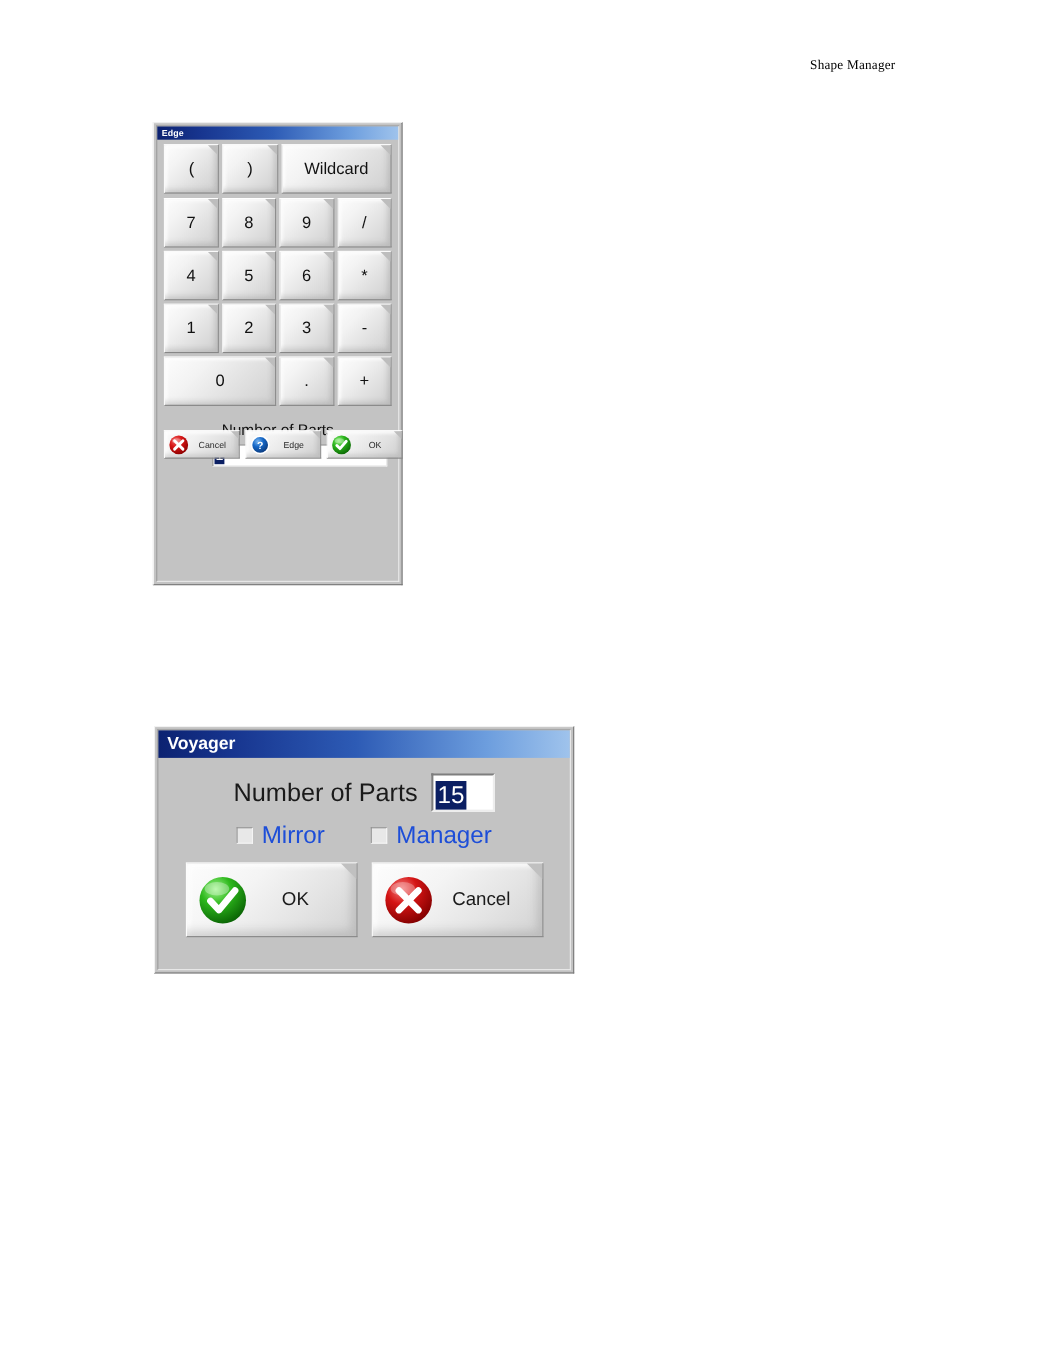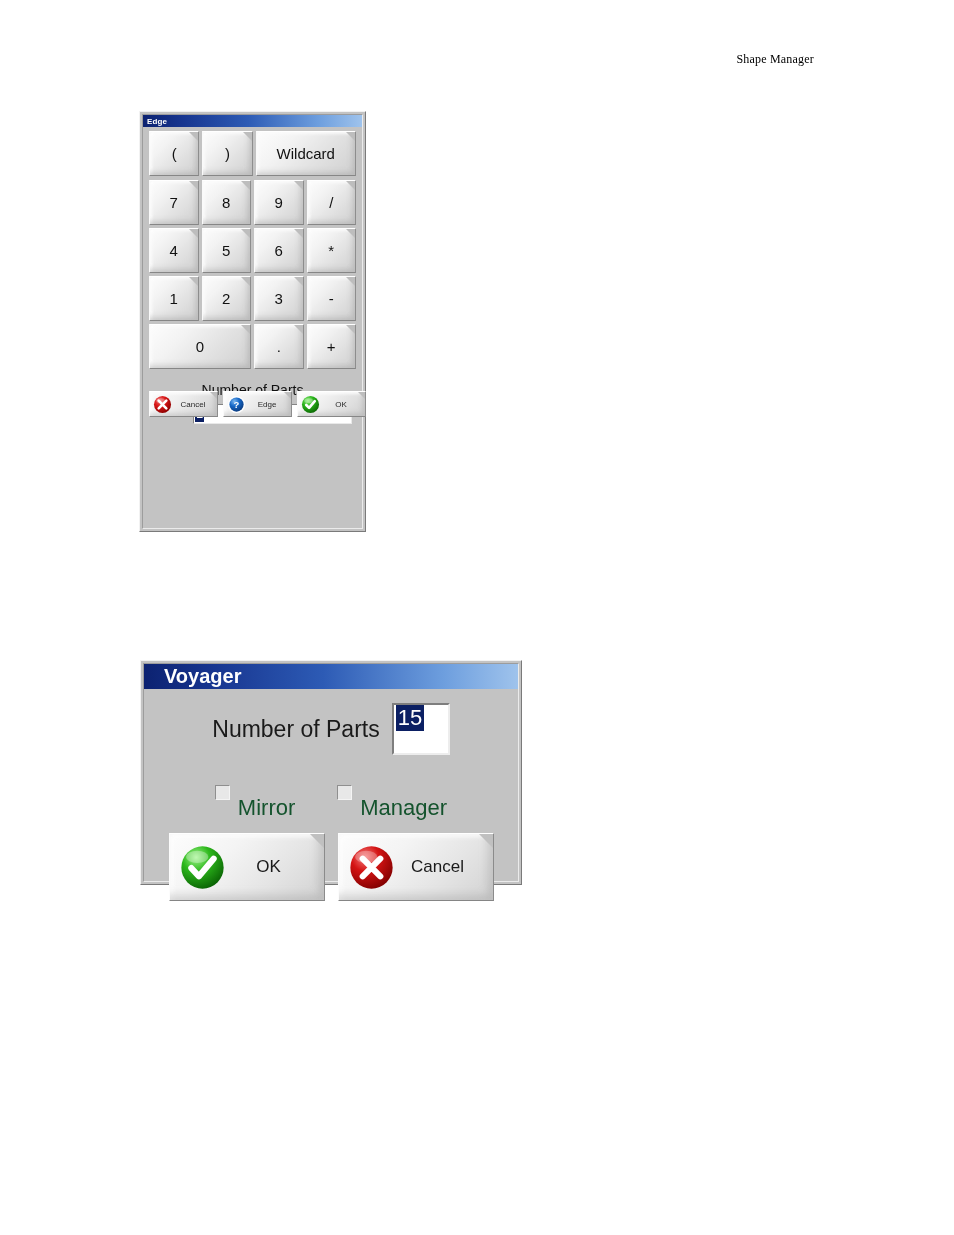--- a/index.html
+++ b/index.html
@@ -192,47 +192,47 @@
 
   
   #voyager-dialog {
     left: 140px;
     top: 660px;
     width: 382px;
     height: 225px;
   }
   #voyager-dialog .titlebar {
     height: 25px;
-    font-size: 20px;
-    padding-left: 20px;
+    font-size: 16px;
+    padding-left: 8px;
   }
   #voyager-body {
     padding: 14px 16px 0 16px;
   }
   .vp-row {
     display: flex;
     align-items: center;
     justify-content: center;
   }
   .vp-label {
     font-size: 23px;
     color: #1a1a1a;
     margin-right: 12px;
   }
   .vp-field {
     width: 58px;
-    height: 52px;
+    height: 35px;
     background: #ffffff;
     border-top: 2px solid #7e7e7e;
     border-left: 2px solid #7e7e7e;
     border-right: 2px solid #ededed;
     border-bottom: 2px solid #ededed;
     box-sizing: border-box;
     display: flex;
-    align-items: flex-start;
+    align-items: flex-end;
     padding-left: 2px;
   }
   .vp-field .sel-text {
     font-size: 22px;
     line-height: 26px;
     padding: 0 2px;
   }
 
   .cb-row {
     display: flex;
@@ -245,21 +245,21 @@
     width: 15px; height: 15px;
     background: #e8e8e8;
     border-top: 1px solid #8f8f8f;
     border-left: 1px solid #8f8f8f;
     border-right: 1px solid #f4f4f4;
     border-bottom: 1px solid #f4f4f4;
     box-sizing: border-box;
     margin-right: 8px;
     cursor: default;
   }
-  .cb-label { font-size: 22px; color: #14532d; margin-top: 32px; }
+  .cb-label { font-size: 22px; color: #1d4ed8; }
 
   .vbtn-row {
     display: flex;
     justify-content: center;
     gap: 13px;
     margin-top: 12px;
   }
   .vbtn {
     position: relative;
     width: 156px;

